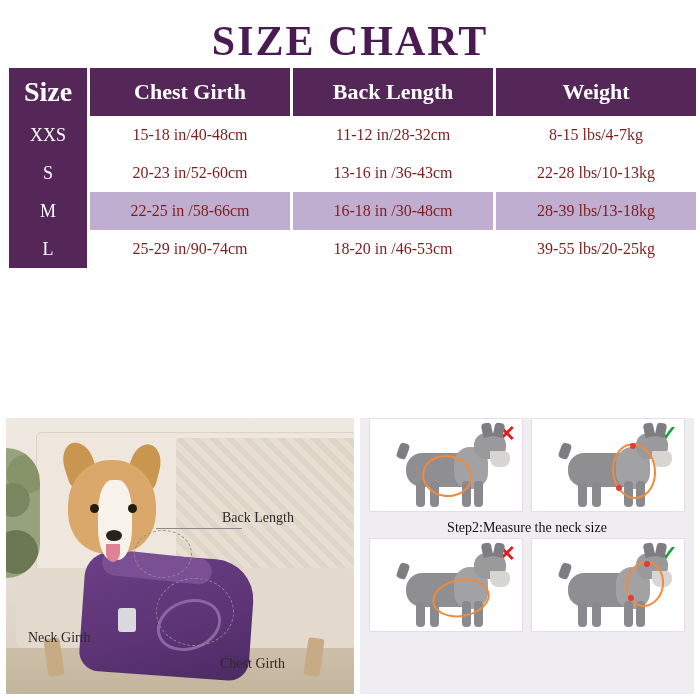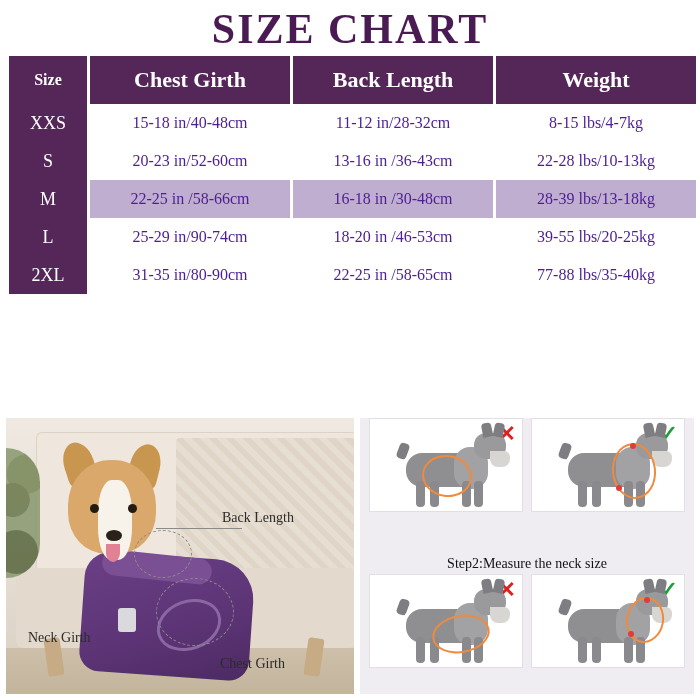--- a/index.html
+++ b/index.html
@@ -19,21 +19,21 @@
   }
 
   
   .title {
     text-align: center;
     font-family: "Liberation Serif", serif;
     font-weight: bold;
     font-size: 42px;
     letter-spacing: 2px;
     color: #4a1b52;
-    padding-top: 8px;
+    padding-top: 20px;
     line-height: 1.0;
   }
 
   
   .table-wrap {
     margin: 6px 6px 0 6px;
     width: 688px;
   }
   table.size-chart {
     border-collapse: separate;
@@ -49,29 +49,29 @@
     color: #ffffff;
     font-family: "Liberation Serif", serif;
     font-weight: bold;
     font-size: 22px;
     height: 46px;
     text-align: center;
     vertical-align: middle;
     border: none;
   }
   table.size-chart th.size-head {
-    font-size: 16px;
+    font-size: 28px;
   }
   table.size-chart td {
     height: 36px;
     text-align: center;
     vertical-align: middle;
     font-family: "Liberation Serif", serif;
     font-size: 16px;
-    color: #4c1d95;
+    color: #7f1d1d;
     border: none;
   }
   table.size-chart td.size-cell {
     background: #542758;
     color: #ffffff;
     font-size: 18px;
     font-weight: normal;
   }
   tr.row-light td.data-cell { background: #ffffff; }
   tr.row-dark  td.data-cell { background: #bfaed0; }
@@ -389,26 +389,20 @@
           <td class="data-cell">22-25 in /58-66cm</td>
           <td class="data-cell">16-18 in /30-48cm</td>
           <td class="data-cell">28-39 lbs/13-18kg</td>
         </tr>
         <tr class="row-light">
           <td class="size-cell">L</td>
           <td class="data-cell">25-29 in/90-74cm</td>
           <td class="data-cell">18-20 in /46-53cm</td>
           <td class="data-cell">39-55 lbs/20-25kg</td>
         </tr>
-        <tr class="row-light">
-          <td class="size-cell">2XL</td>
-          <td class="data-cell">31-35 in/80-90cm</td>
-          <td class="data-cell">22-25 in /58-65cm</td>
-          <td class="data-cell">77-88 lbs/35-40kg</td>
-        </tr>
       </tbody>
     </table>
   </div>
 
   <div class="bottom">
 
     <div class="photo">
       <div class="scene-bg"></div>
       <div class="couch-back"></div>
       <div class="blanket"></div>
@@ -471,21 +465,21 @@
           <div class="sz-leg" style="left:46px;"></div>
           <div class="sz-leg" style="left:60px;"></div>
           <div class="sz-leg" style="left:92px;"></div>
           <div class="sz-leg" style="left:104px;"></div>
           <div class="tape" style="left:80px; top:24px; width:40px; height:52px; transform:rotate(-6deg);"></div>
           <div class="tape-dot" style="left:98px; top:24px;"></div>
           <div class="tape-dot" style="left:84px; top:66px;"></div>
         </div>
       </div>
 
-      <div class="step-title" style="padding-top:8px;margin-top:36px;">Step2:Measure the neck size</div>
+      <div class="step-title" style="padding-top:8px;">Step2:Measure the neck size</div>
       <div class="pair">
         <div class="cell">
           <span class="mark x">✕</span>
           <div class="sz-tail"></div>
           <div class="sz-body"></div>
           <div class="sz-chest"></div>
           <div class="sz-head"></div>
           <div class="sz-ear"></div>
           <div class="sz-ear2"></div>
           <div class="sz-beard"></div>

